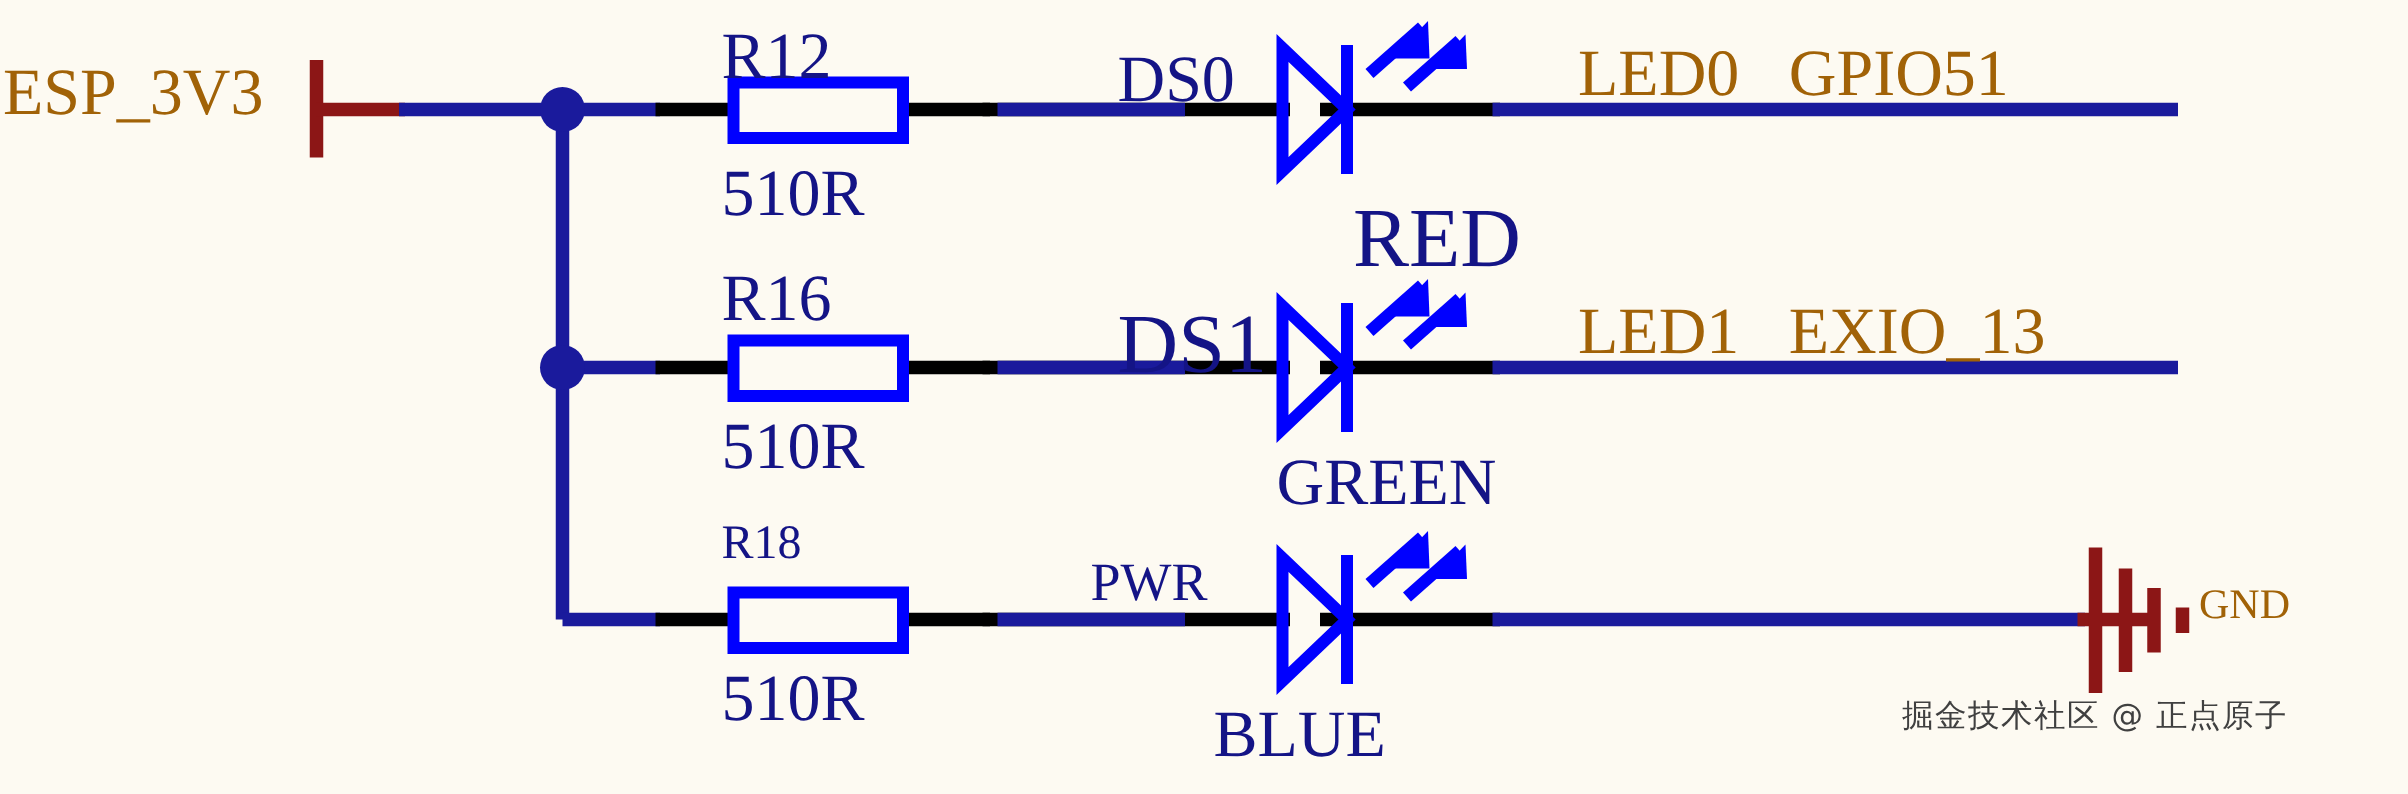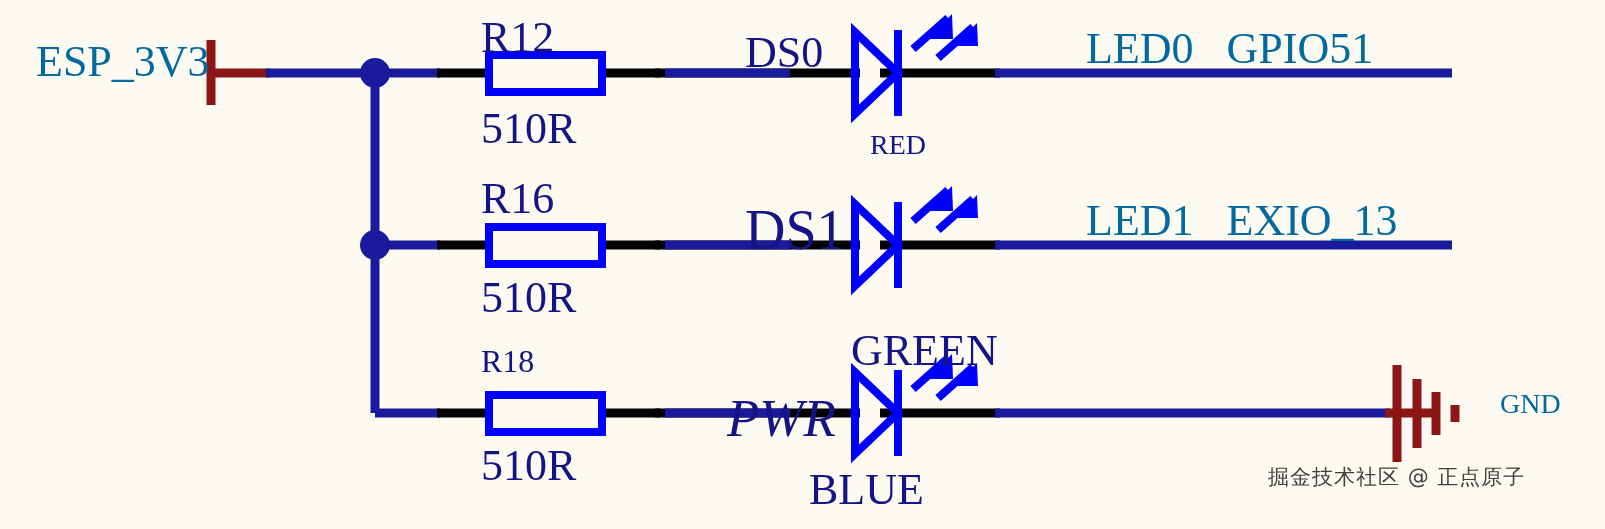--- a/index.html
+++ b/index.html
@@ -19,21 +19,21 @@
     position: absolute;
     left: 0;
     top: 0;
   }
   .lbl {
     position: absolute;
     white-space: pre;
     line-height: 1;
   }
   .lbl-blue   { color: #141486; }
-  .lbl-red    { color: #0369a1; margin-left: 34px; }
+  .lbl-red    { color: #a16207; }
   .watermark {
     position: absolute;
     color: #404040;
     font-family: "DejaVu Sans", sans-serif;
     font-size: 21px;
     white-space: pre;
     letter-spacing: 1px;
   }
 </style>
 </head>
@@ -150,31 +150,31 @@
       <line x1="1455" y1="405" x2="1455" y2="422" stroke="#8c1616" stroke-width="9"></line>
     </g>
 
   </svg>
 
   <div class="lbl lbl-red" style="left:2px; top:40px; font-size:44px;">ESP_3V3</div>
 
   <div class="lbl lbl-blue" style="left:481px; top:16px; font-size:44px;">R12</div>
   <div class="lbl lbl-blue" style="left:481px; top:107px; font-size:44px;">510R</div>
   <div class="lbl lbl-blue" style="left:745px; top:31px; font-size:44px;">DS0</div>
-  <div class="lbl lbl-blue" style="left:870px; top:131px; font-size:28px;">RED</div>
+  <div class="lbl lbl-blue" style="left:902px; top:131px; font-size:56px;">RED</div>
   <div class="lbl lbl-red" style="left:1052px; top:27px; font-size:44px;">LED0   GPIO51</div>
 
   <div class="lbl lbl-blue" style="left:481px; top:177px; font-size:44px;">R16</div>
   <div class="lbl lbl-blue" style="left:481px; top:276px; font-size:44px;">510R</div>
   <div class="lbl lbl-blue" style="left:745px; top:202px; font-size:56px;">DS1</div>
-  <div class="lbl lbl-blue" style="left:851px; top:300px; font-size:44px;margin-top:29px;">GREEN</div>
+  <div class="lbl lbl-blue" style="left:851px; top:300px; font-size:44px;">GREEN</div>
   <div class="lbl lbl-red" style="left:1052px; top:199px; font-size:44px;">LED1   EXIO_13</div>
 
   <div class="lbl lbl-blue" style="left:481px; top:345px; font-size:32px;">R18</div>
   <div class="lbl lbl-blue" style="left:481px; top:444px; font-size:44px;">510R</div>
-  <div class="lbl lbl-blue" style="left:727px; top:392px; font-size:53px;font-style:italic;">PWR</div>
+  <div class="lbl lbl-blue" style="left:727px; top:370px; font-size:36px;">PWR</div>
   <div class="lbl lbl-blue" style="left:809px; top:468px; font-size:44px;">BLUE</div>
 
   <div class="lbl lbl-red" style="left:1466px; top:390px; font-size:28px;">GND</div>
 
   <div class="watermark" style="left:1268px; top:463px;">掘金技术社区 @ 正点原子</div>
 
 </div>
 
 </body></html>

